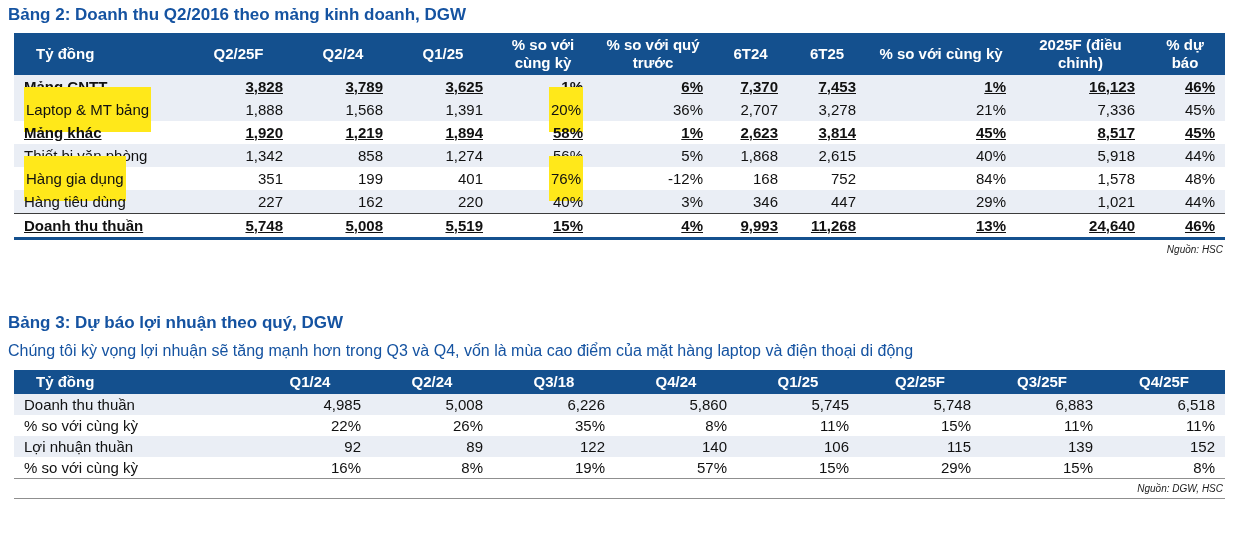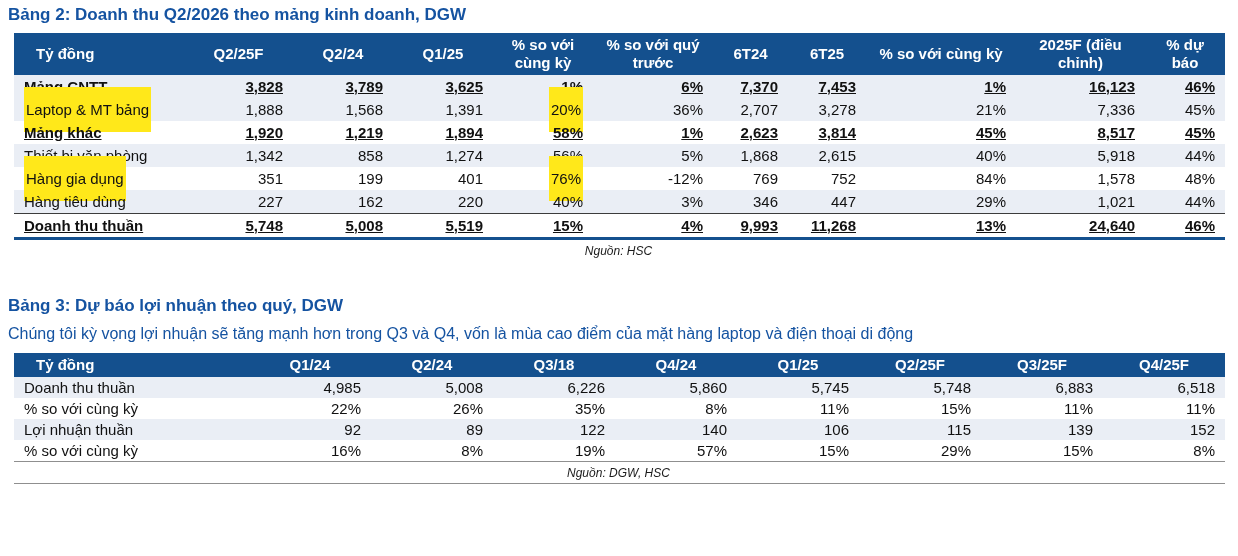--- a/index.html
+++ b/index.html
@@ -35,34 +35,34 @@
   
   .t1 th:nth-child(1){width:170px}.t1 th:nth-child(2){width:109px}
   .t1 th:nth-child(3){width:100px}.t1 th:nth-child(4){width:100px}
   .t1 th:nth-child(5){width:100px}.t1 th:nth-child(6){width:120px}
   .t1 th:nth-child(7){width:75px}.t1 th:nth-child(8){width:78px}
   .t1 th:nth-child(9){width:150px}.t1 th:nth-child(10){width:129px}
   .t1 th:nth-child(11){width:80px}
   
   .t2 th:first-child{width:235px}
   .source{
-    width:1211px;margin-left:6px;text-align:center;font-style:italic;
-    font-size:12px;color:#1a1a1a;padding:4px 2px 2px 0;line-height:1.2;
+    width:1211px;margin-left:6px;text-align:right;font-style:italic;
+    font-size:10px;color:#1a1a1a;padding:4px 2px 2px 0;line-height:1.2;
   }
   .bottom-rule{width:1211px;margin-left:6px;border-top:1px solid #8f8f8f;margin-top:1px;height:0;}
-  .section-2{margin-top:35px;}
+  .section-2{margin-top:54px;}
   .hl{background:var(--hl);padding:14px 2px;}
 </style>
 </head>
 <body>
 
 <div class="page">
 
   <section>
-    <h2 class="tbl-title">Bảng 2: Doanh thu Q2/2026 theo mảng kinh doanh, DGW</h2>
+    <h2 class="tbl-title">Bảng 2: Doanh thu Q2/2016 theo mảng kinh doanh, DGW</h2>
     <table class="tbl t1">
         <thead>
           <tr>
             <th>Tỷ đồng</th>
             <th>Q2/25F</th>
             <th>Q2/24</th>
             <th>Q1/25</th>
             <th>% so với cùng kỳ</th>
             <th>% so với quý trước</th>
             <th>6T24</th>
@@ -125,21 +125,21 @@
             <td>5,918</td>
             <td>44%</td>
           </tr>
           <tr>
             <td><span class="hl">Hàng gia dụng</span></td>
             <td>351</td>
             <td>199</td>
             <td>401</td>
             <td><span class="hl">76%</span></td>
             <td>-12%</td>
-            <td>769</td>
+            <td>168</td>
             <td>752</td>
             <td>84%</td>
             <td>1,578</td>
             <td>48%</td>
           </tr>
           <tr class="stripe">
             <td>Hàng tiêu dùng</td>
             <td>227</td>
             <td>162</td>
             <td>220</td>

